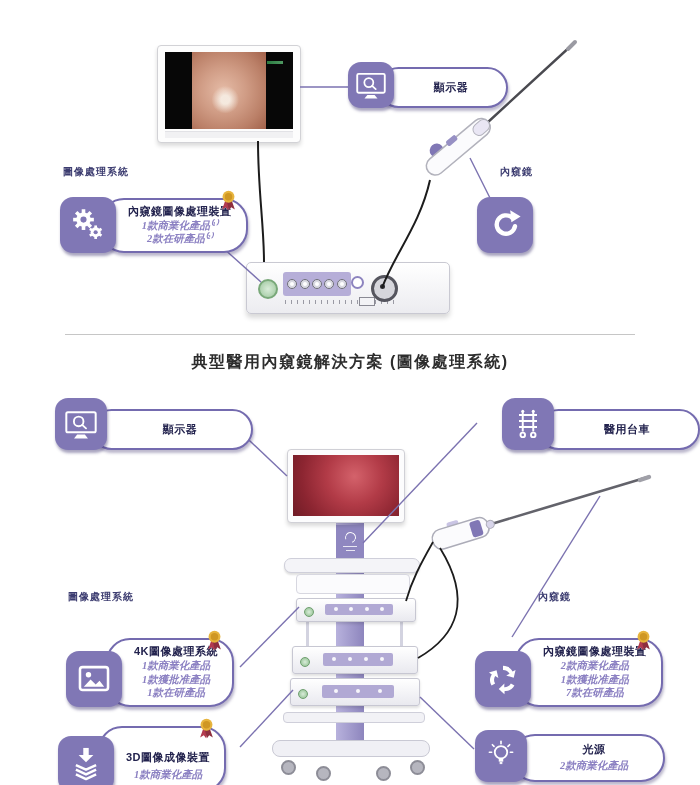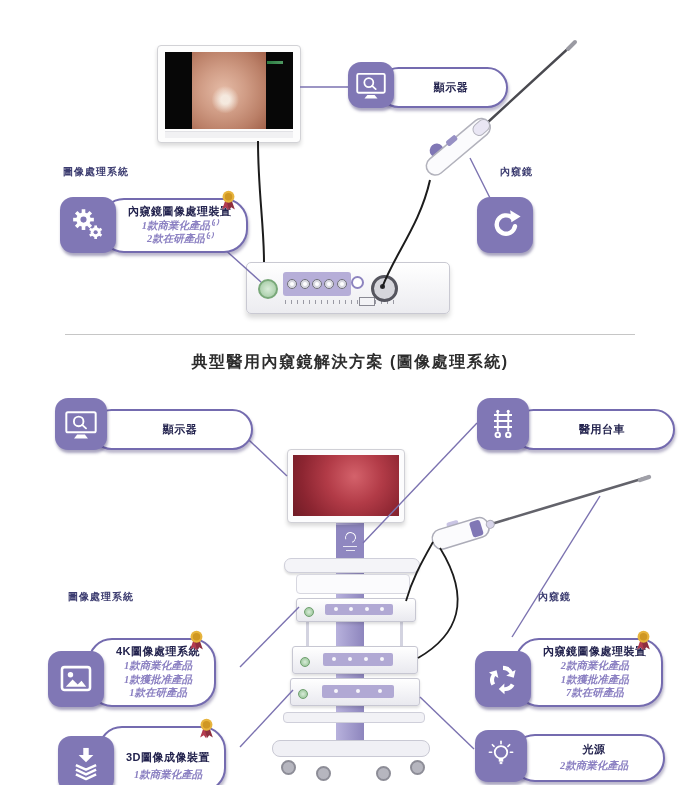--- a/index.html
+++ b/index.html
@@ -249,42 +249,42 @@
         <circle cx="19" cy="16" r="6.2" fill="none" stroke="#fff" stroke-width="2.4"></circle>
         <line x1="23.5" y1="20.5" x2="28.5" y2="25" stroke="#fff" stroke-width="2.4" stroke-linecap="round"></line>
         <path d="M17 33 h10 l4 5 h-18 z" fill="#fff"></path>
       </svg>
     </div>
     <div class="bbody lbl lbl2">
       <div class="btitle">顯示器</div>
     </div>
   </div>
 
-  <div class="badge" style="left:477px;top:398px">
+  <div class="badge" style="left:502px;top:398px">
     <div class="bicon sz52">
       <svg width="30" height="32" viewBox="0 0 40 42">
         <g stroke="#fff" stroke-width="2.6" fill="none">
           <line x1="13" y1="4" x2="13" y2="31"></line>
             <line x1="27" y1="4" x2="27" y2="31"></line>
           <line x1="8" y1="9" x2="32" y2="9"></line>
             <line x1="8" y1="17" x2="32" y2="17"></line>
             <line x1="8" y1="25" x2="32" y2="25"></line>
           <circle cx="13" cy="35.5" r="3"></circle>
             <circle cx="27" cy="35.5" r="3"></circle>
         </g>
         <circle cx="13" cy="4" r="2" fill="#fff"></circle>
           <circle cx="27" cy="4" r="2" fill="#fff"></circle>
       </svg>
     </div>
     <div class="bbody lbl lbl2">
       <div class="btitle">醫用台車</div>
     </div>
   </div>
 
-  <div class="badge" style="left:48px;top:638px">
+  <div class="badge" style="left:66px;top:638px">
     <div class="bicon sz56">
       <svg width="34" height="34" viewBox="0 0 40 40">
         <rect x="3.5" y="6" width="33" height="27" rx="3" fill="none" stroke="#fff" stroke-width="3"></rect>
         <circle cx="13.5" cy="15" r="3.2" fill="#fff"></circle>
         <polygon points="8,29 16,20.5 22,26.5 26.5,22 32,29" fill="#fff"></polygon>
       </svg>
     </div>
     <div class="bbody">
       <span class="medal">
         <svg width="17" height="23" viewBox="0 0 20 26">

